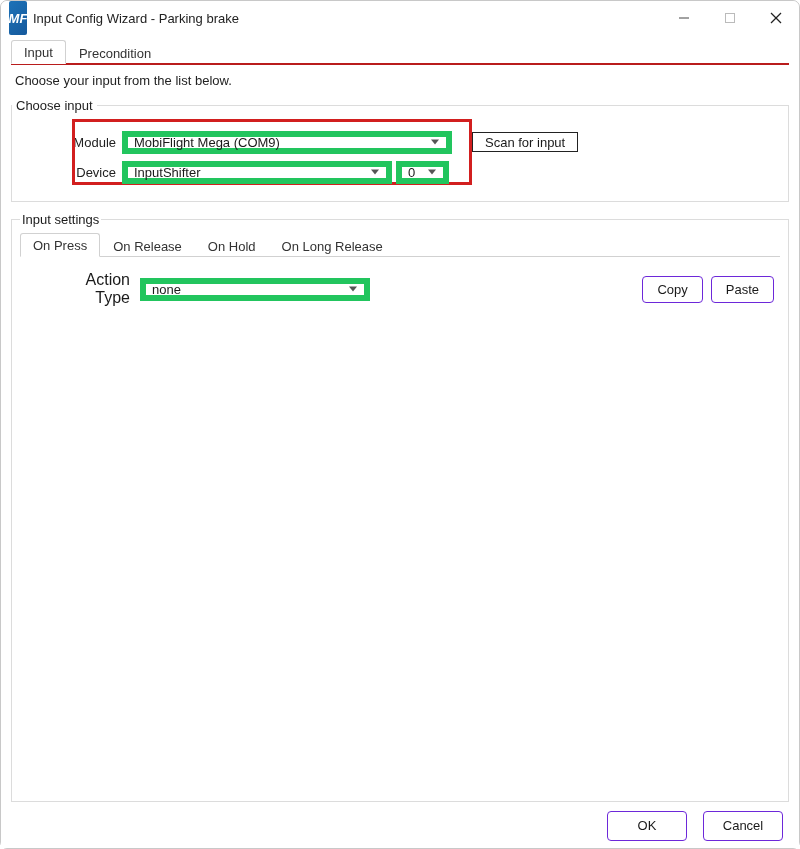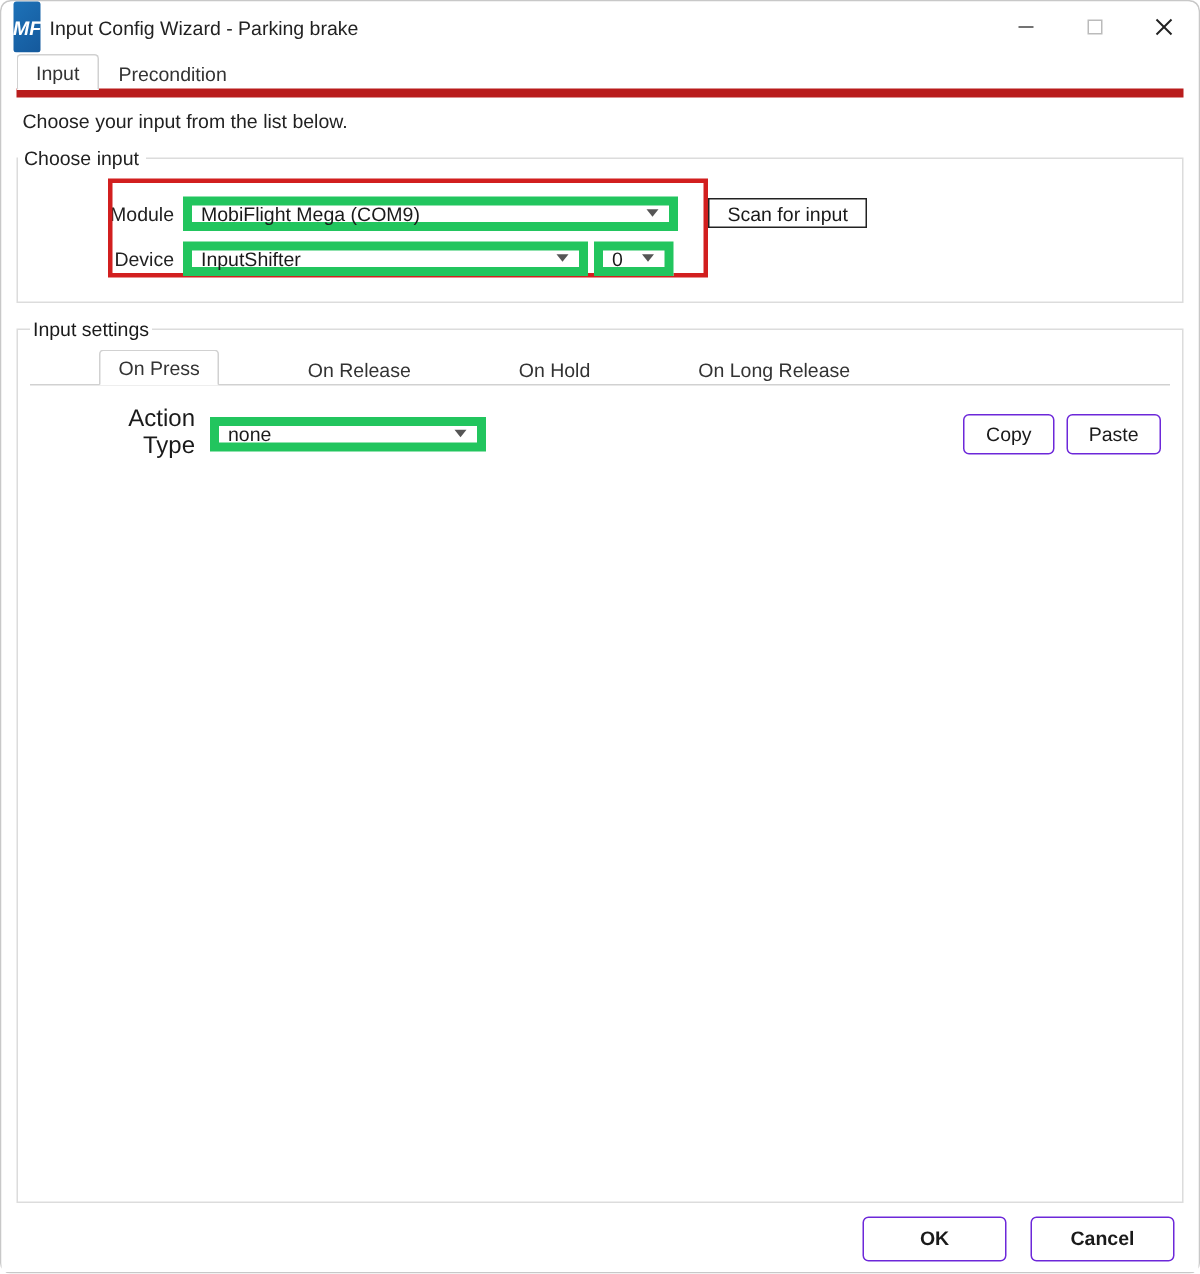--- a/index.html
+++ b/index.html
@@ -58,21 +58,21 @@
     flex-direction: column;
     padding: 2px 6px 0 6px;
     background:#fff;
   }
 
   
   .top-tabs {
     display:flex;
     align-items:flex-end;
     height: 24px;
-    border-bottom: 6px solid #b91c1c;
+    border-bottom: 2px solid #b91c1c;
     margin: 4px 4px 0 4px;
   }
   .top-tab {
     padding: 4px 12px 3px 12px;
     font-size: 13px;
     color:#333;
     border:1px solid transparent;
     border-bottom:none;
     position:relative;
     top:1px;
@@ -181,42 +181,41 @@
   }
   .sub-tab {
     padding:4px 12px 3px 12px;
     font-size:13px;
     color:#333;
     border:1px solid transparent;
     border-bottom:none;
     position:relative;
     top:1px;
     cursor:pointer;
-    margin-left:46px;
   }
   .sub-tab.active {
     border-color:#d1d1d1;
     border-bottom:1px solid #fff;
     background:#fff;
     border-top-left-radius:3px;
     border-top-right-radius:3px;
   }
 
   .action-row {
     display:flex;
     align-items:center;
     padding: 14px 6px 0 30px;
   }
   .action-label {
     font-size:16px;
     margin-right:10px;
     width:80px;
     text-align:right;
   }
-  .combo.action { width: 184px; }
+  .combo.action { width: 230px; }
   .action-spacer { flex:1; }
 
   .pill-btn {
     border:1px solid #6d28d9;
     background:#fff;
     font-size:13px;
     padding:4px 14px;
     border-radius:4px;
     margin-left:8px;
     height:27px;
@@ -227,21 +226,21 @@
   
   .footer {
     height:46px;
     display:flex;
     align-items:center;
     justify-content:flex-end;
     padding-right:10px;
     gap:8px;
     border-top:1px solid transparent;
   }
-  .footer .pill-btn { width:96px; justify-content:center; height:30px;font-weight:bold; }
+  .footer .pill-btn { width:80px; justify-content:center; height:30px; }
 
 </style>
 </head>
 <body>
 
 <div class="window">
 
   <div class="titlebar">
     <div class="app-icon">MF</div>
     <div class="titlebar-title">Input Config Wizard - Parking brake</div>

